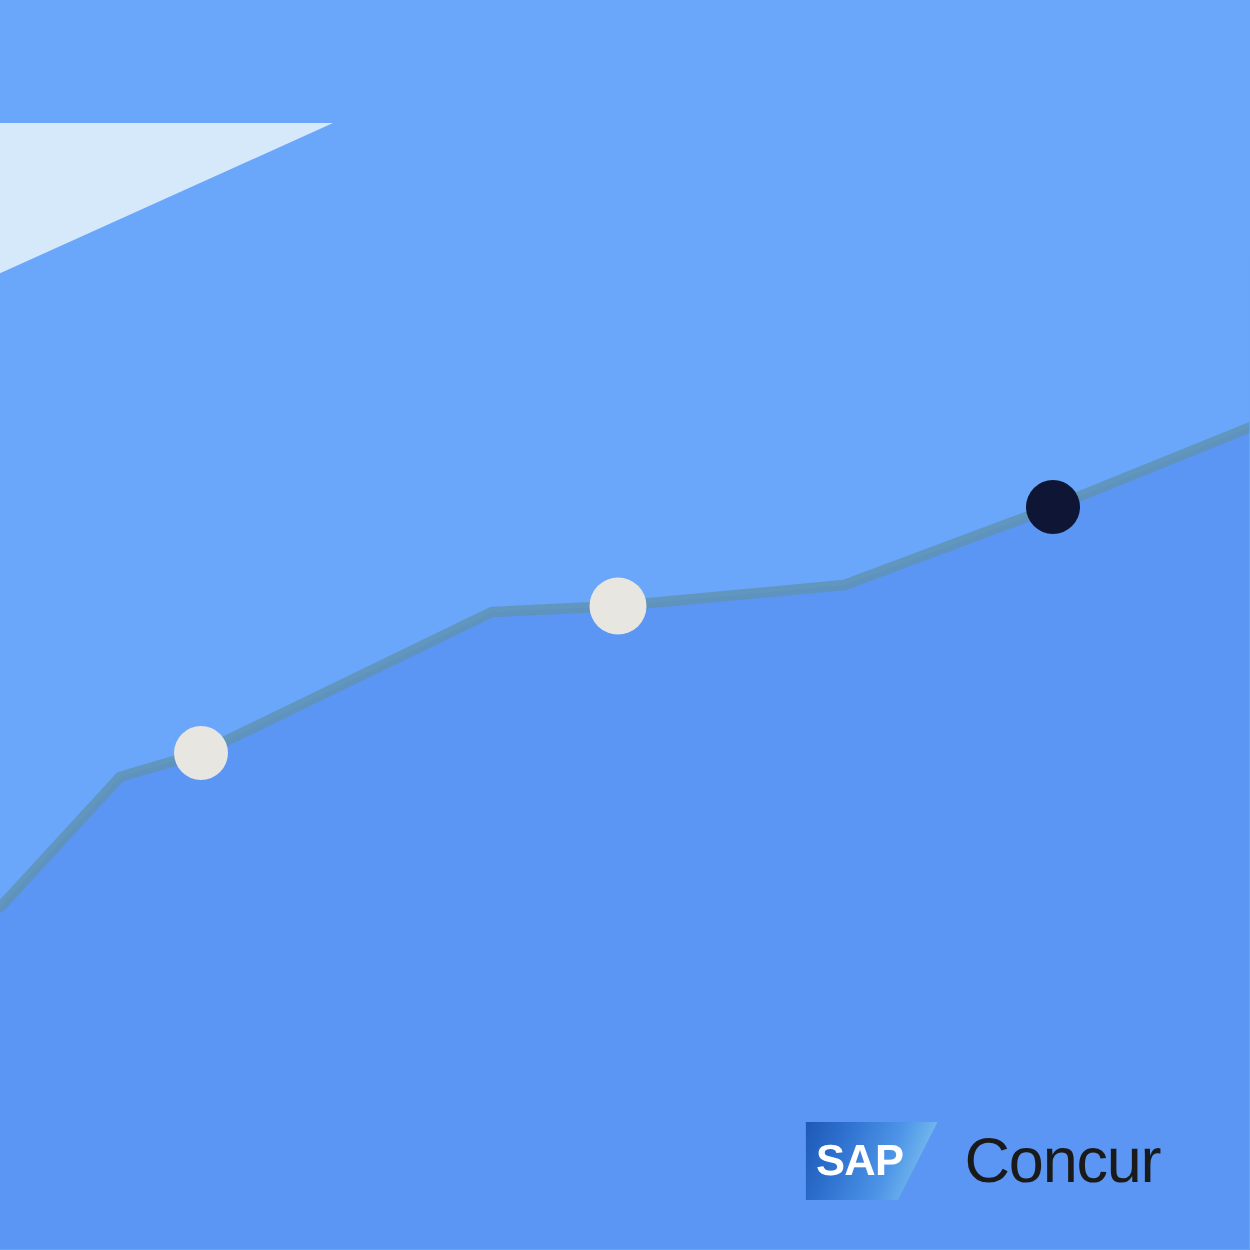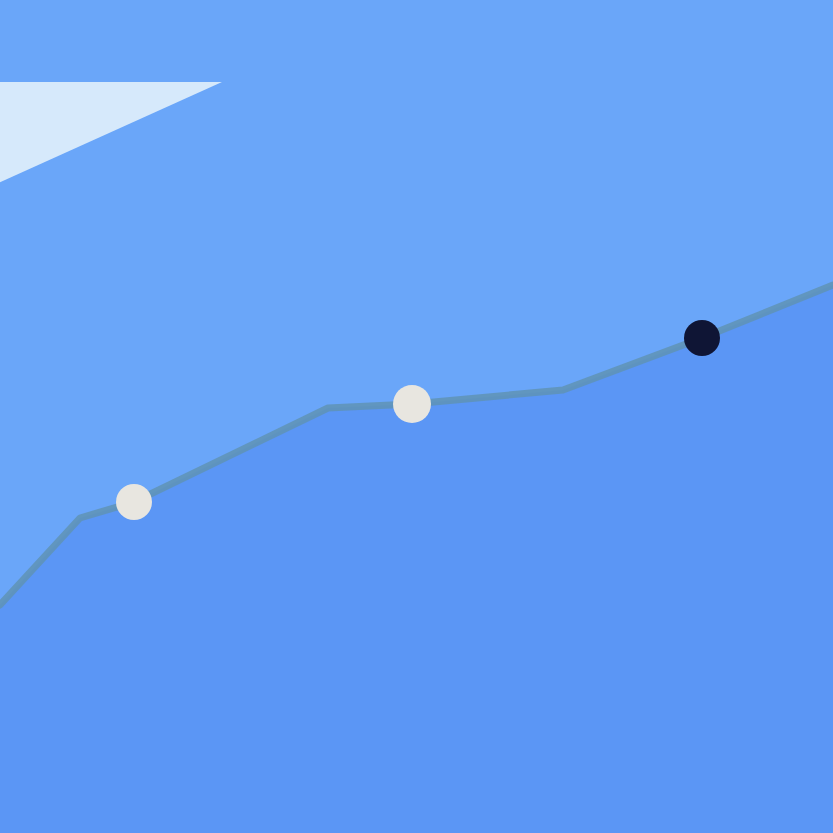--- a/index.html
+++ b/index.html
@@ -73,15 +73,19 @@
         <circle cx="412" cy="404" r="19" fill="#e8e6e0"></circle>
         <circle cx="702" cy="338" r="18" fill="#0f1535"></circle>
       </g>
   </svg>
 
   <div id="title-card"></div>
   <div id="title-text">ses
 c</div>
 
   <div id="logo">
+    <div id="sap-mark">
+      <span id="sap-word">SAP</span>
+    </div>
+    <span id="concur-word">Concur</span>
   </div>
 
 </div>
 
 </body></html>

